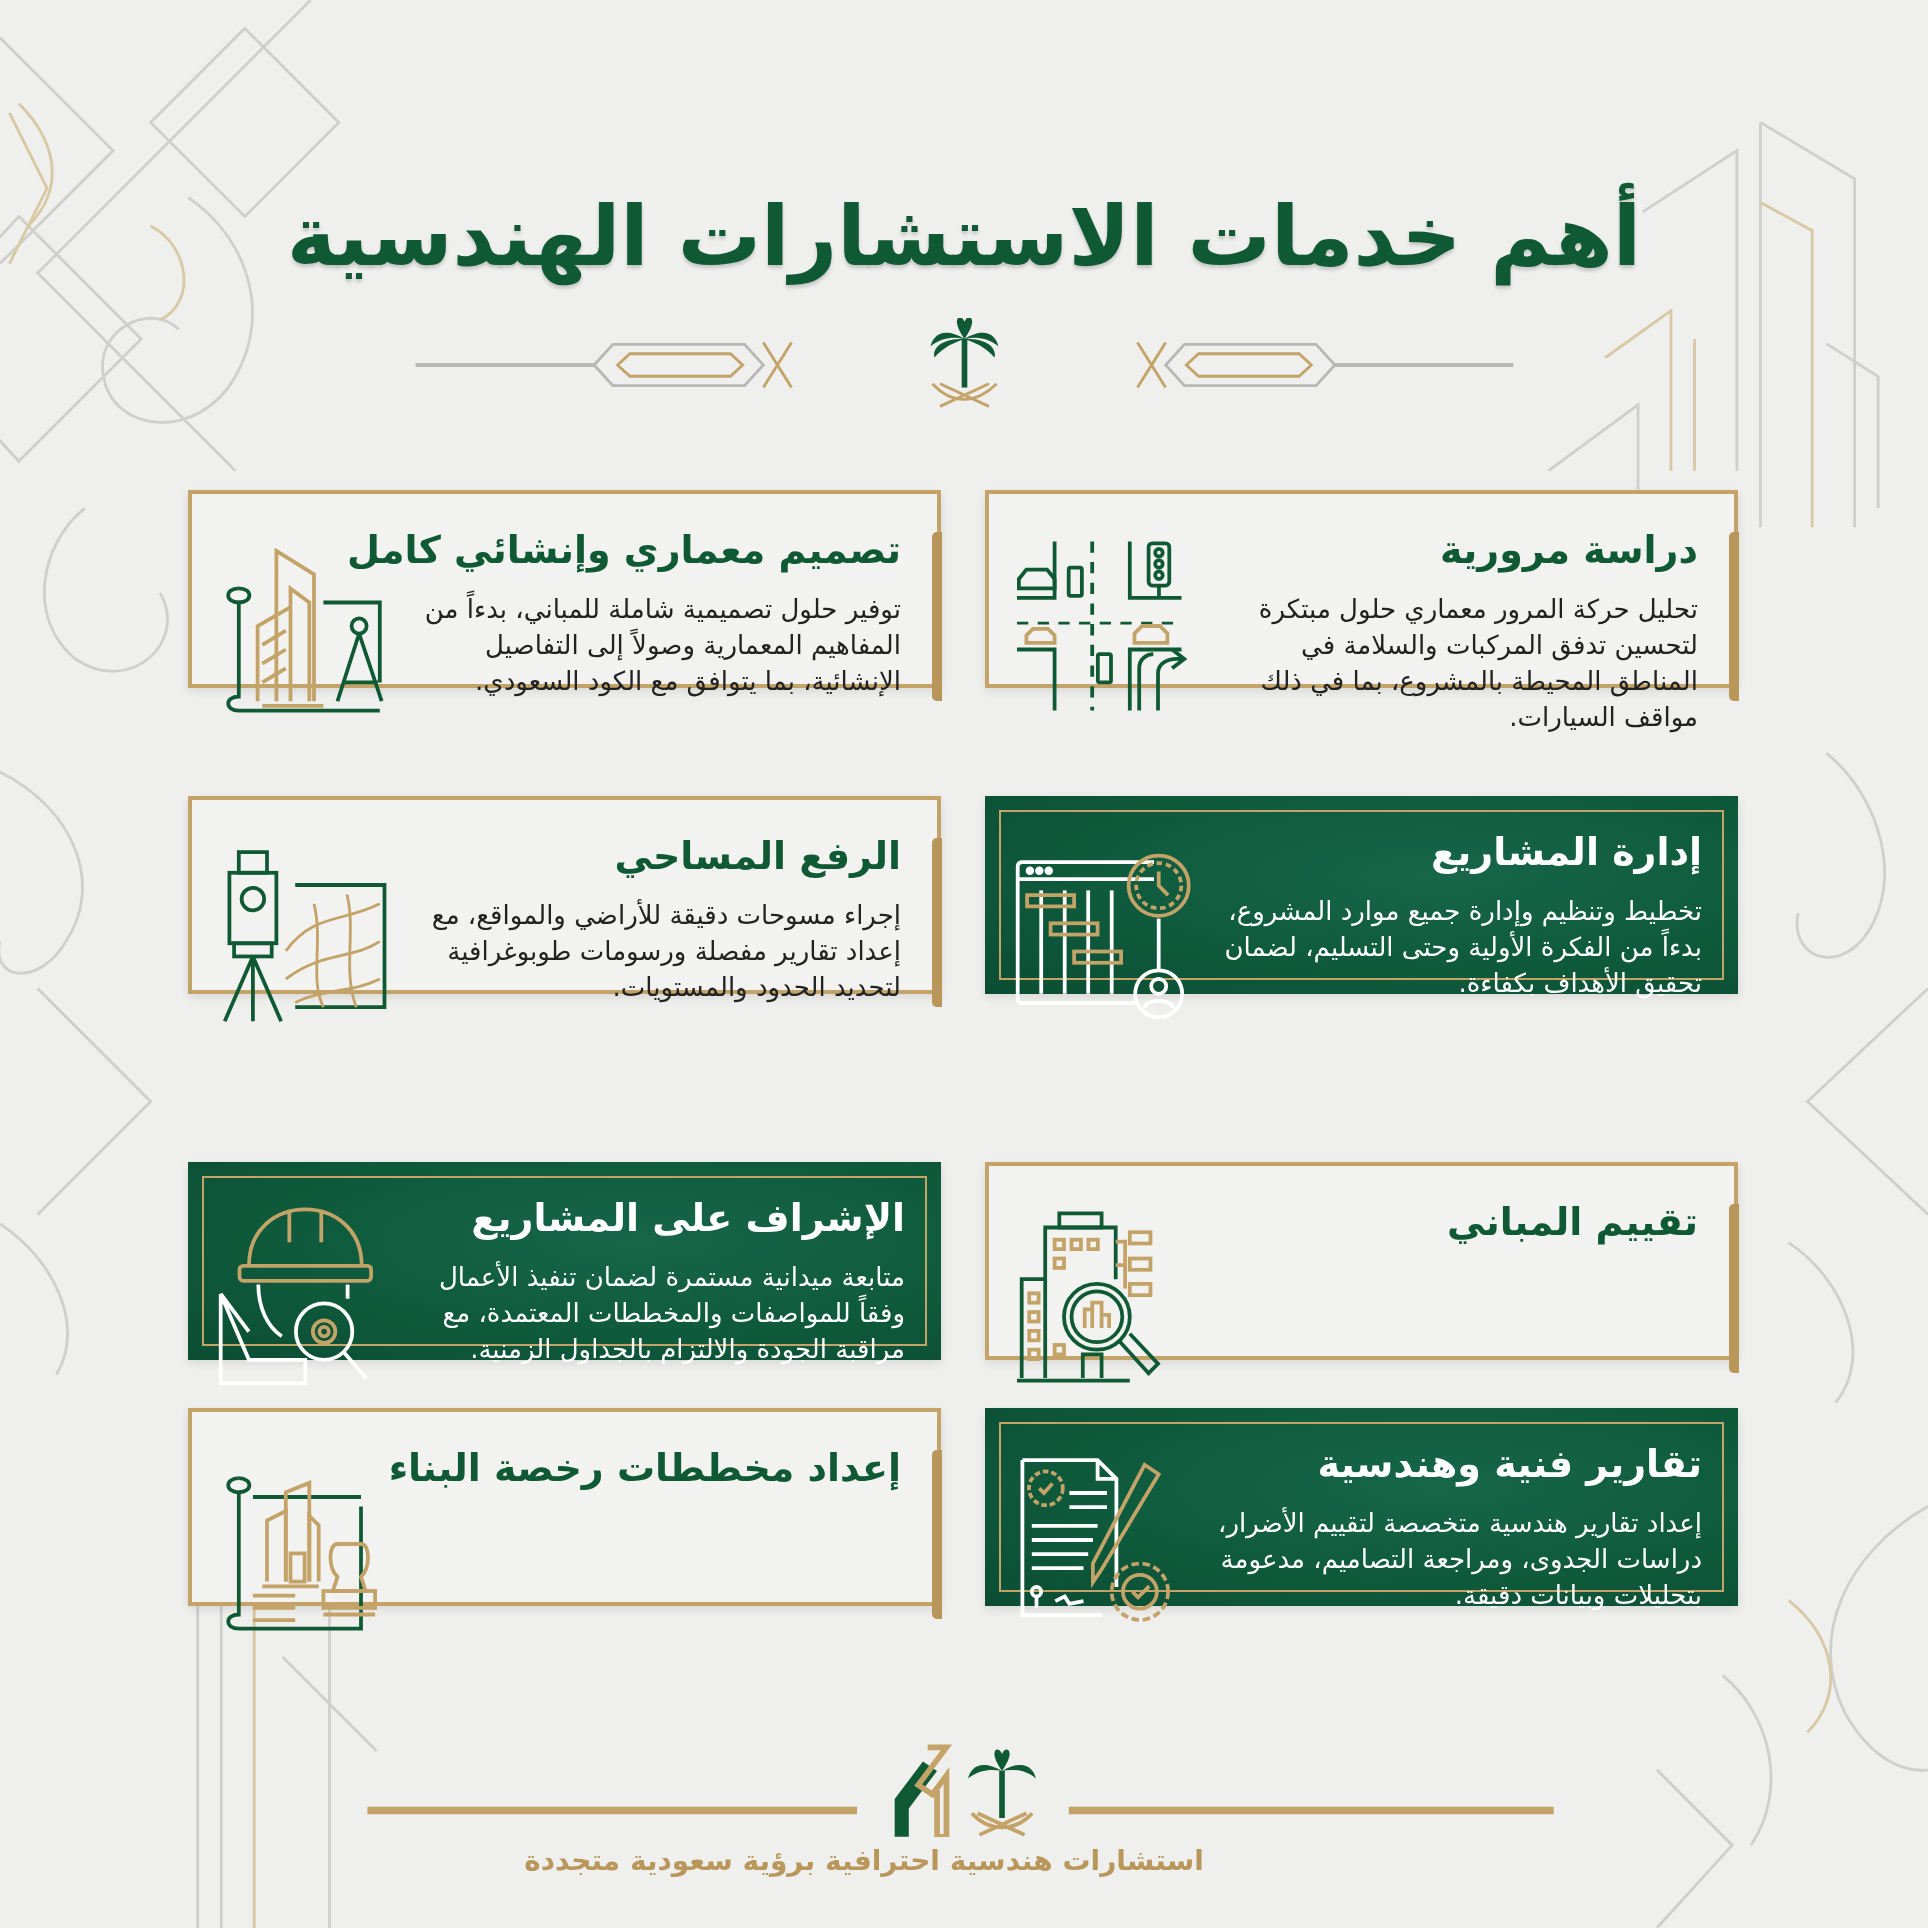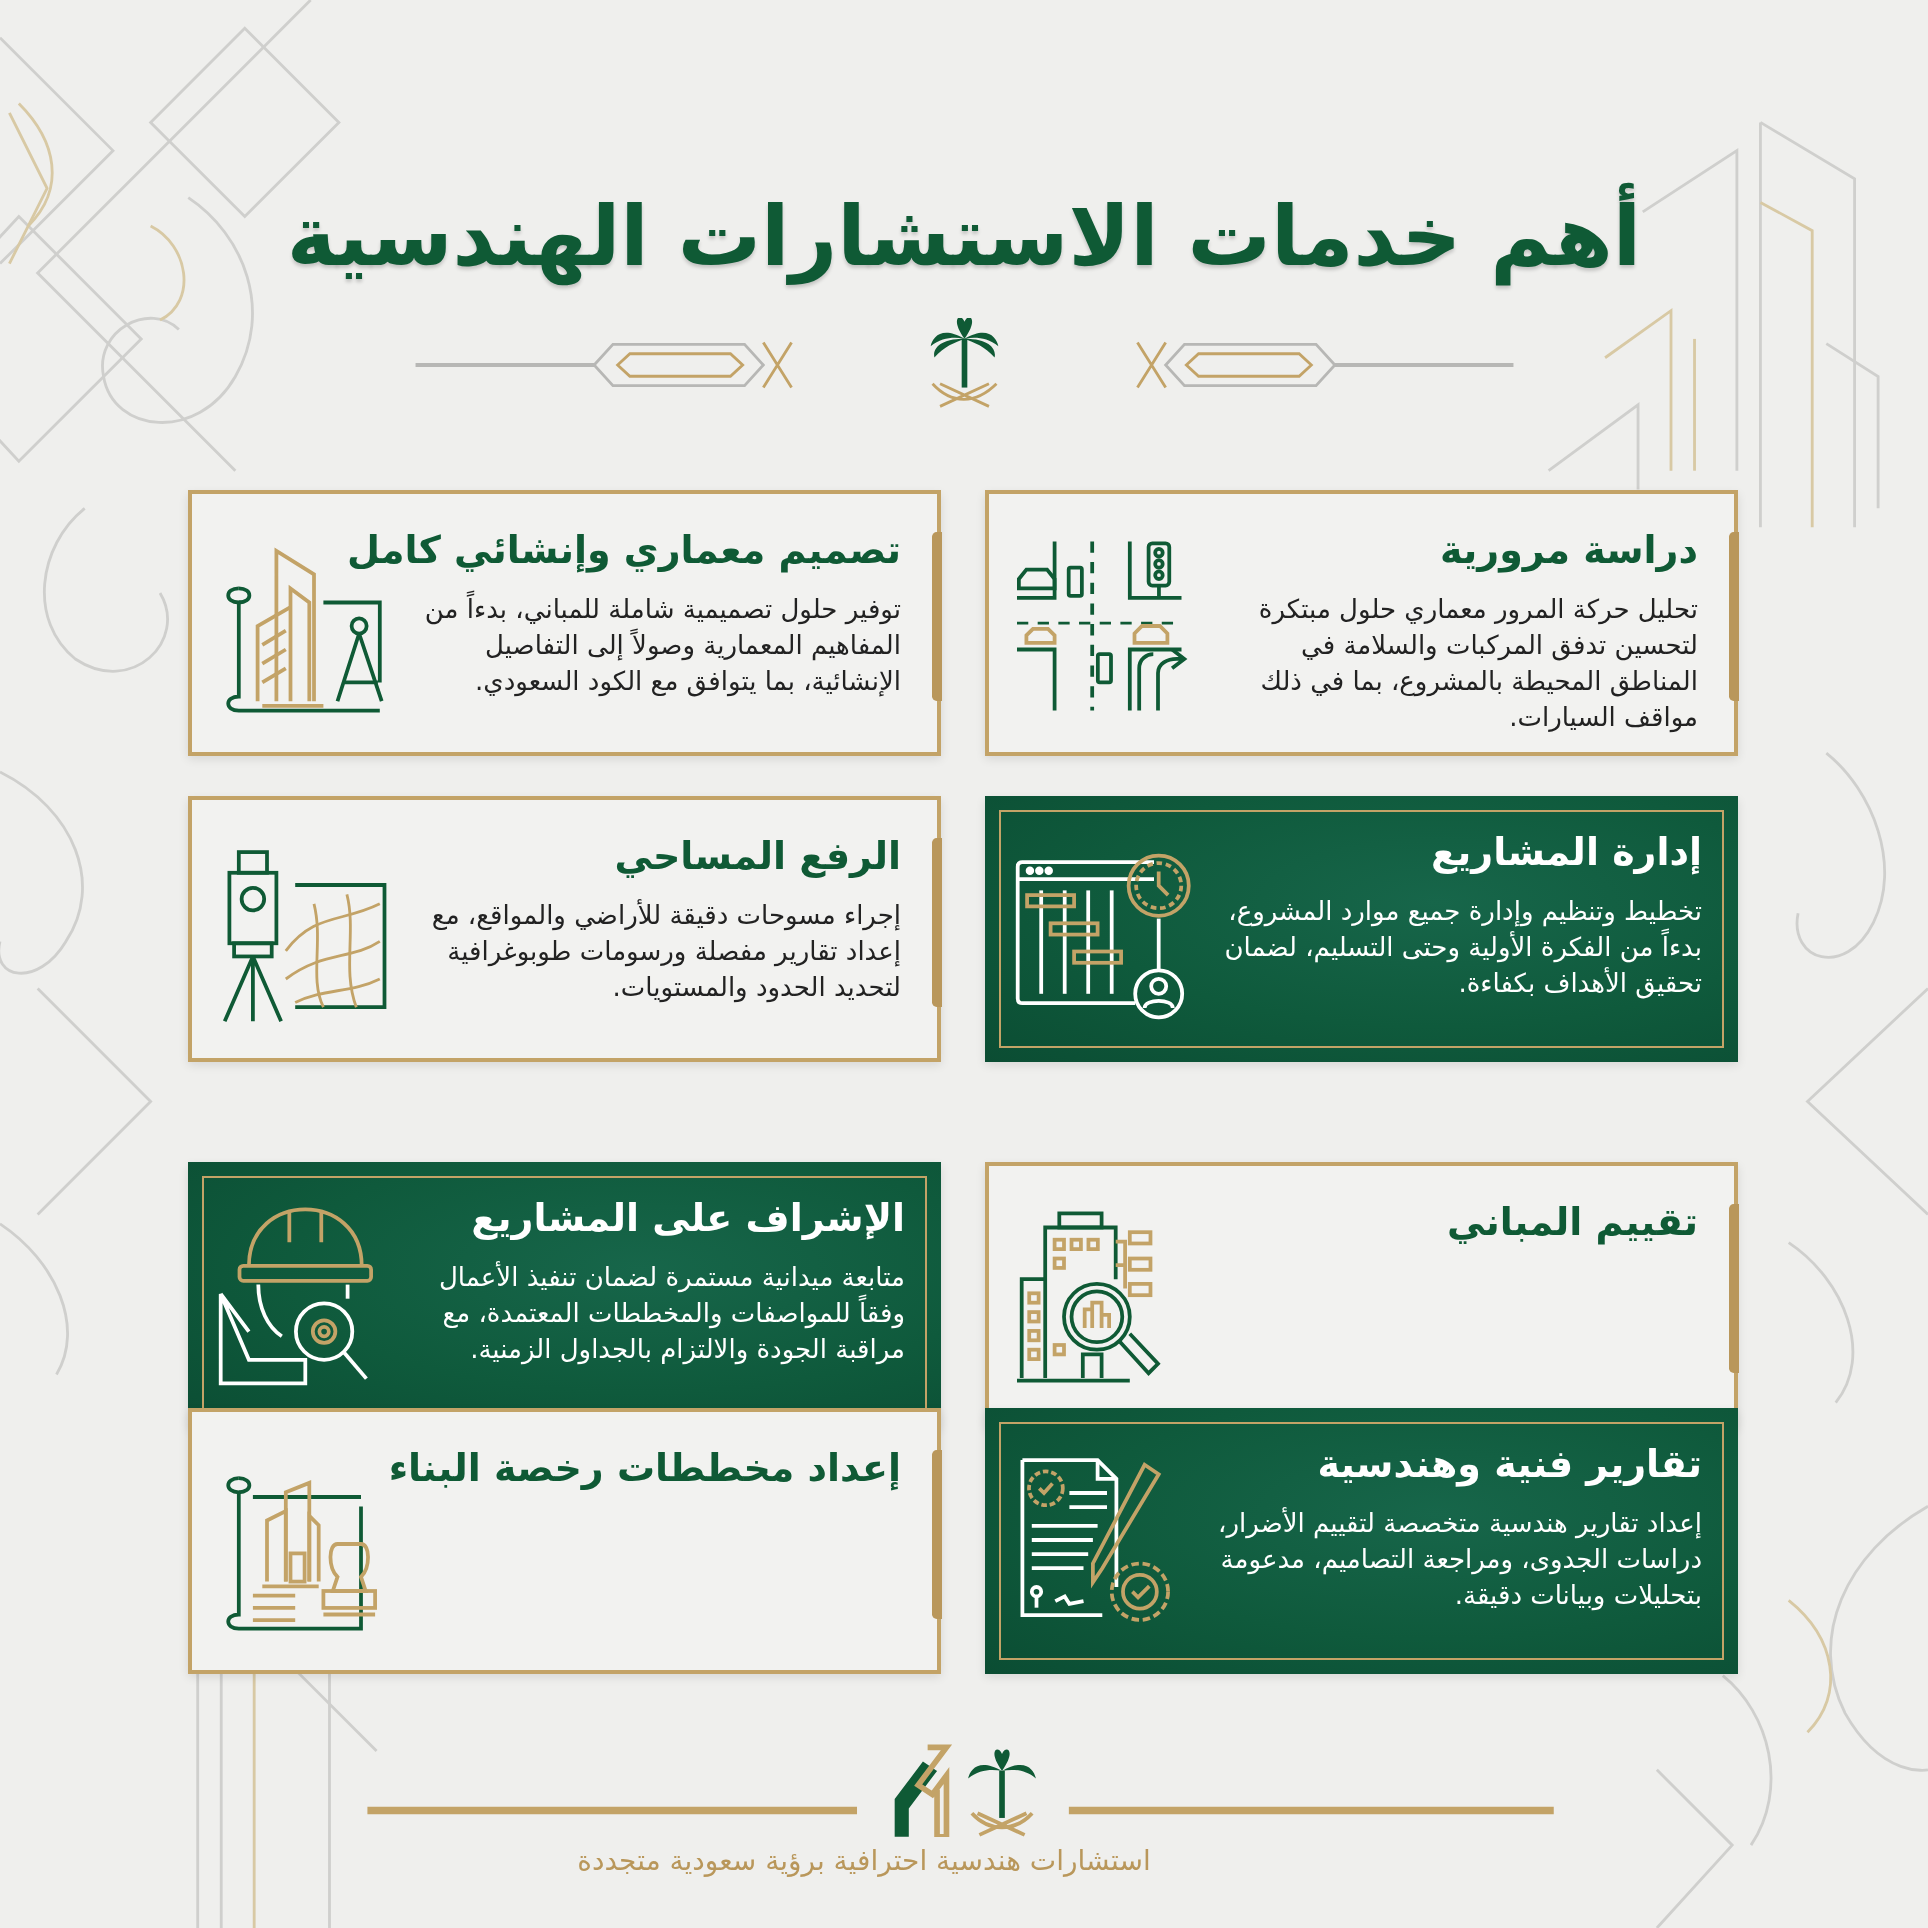--- a/index.html
+++ b/index.html
@@ -19,21 +19,21 @@
     font-family: "DejaVu Sans", sans-serif;
     font-weight: bold;
     font-size: 83px;
     color: #0f5a35;
     text-shadow: 0 2.8px 3.8px rgba(0,0,0,0.18);
   }
   .divider { position: absolute; top: 318px; left: 405px; width: 1119px; height: 94px; }
 
   .card {
     position: absolute;
-    width: 753px; height: 266px;
+    width: 753px; height: 198px;
     border: 4.7px solid #c3a367;
     background: #f2f2f0;
     box-shadow: 0 3.8px 9.4px rgba(0,0,0,0.10);
   }
   .card.light::after {
     content: ""; position: absolute; right: -4.7px; top: 38px; width: 9.4px; height: 169px;
     background: #b9975b; border-radius: 4.7px 0 0 4.7px;
   }
   .card.dark {
     background: radial-gradient(ellipse at 60% 40%, #17664a 0%, #0f5a3c 55%, #0b4d33 100%);
@@ -55,21 +55,21 @@
   .col-r { left: 985px; }
   .col-l { left: 188px; }
   .row1 { top: 490px; }
   .row2 { top: 796px; }
   .row3 { top: 1162px; }
   .row4 { top: 1408px; }
 
   .footer-logo { position: absolute; top: 1733px; left: 358px; width: 1224px; height: 104px; }
   .footer-tagline {
     position: absolute; top: 1844px; left: 0; width: 1728px; text-align: center;
-    font-size: 28px; font-weight: normal; color: #b9975b;
+    font-size: 28px; font-weight: bold; color: #b9975b;
   }
 </style>
 </head>
 <body>
 
 <div class="bg-layer">
   <svg viewBox="0 0 2048 2048" xmlns="http://www.w3.org/2000/svg" fill="none">
     <g stroke="#cfcfcd" stroke-width="3">
       <path d="M0 40 L120 160 L0 280"></path>
       <path d="M20 230 L150 360 L20 490 L-100 360 Z"></path>

